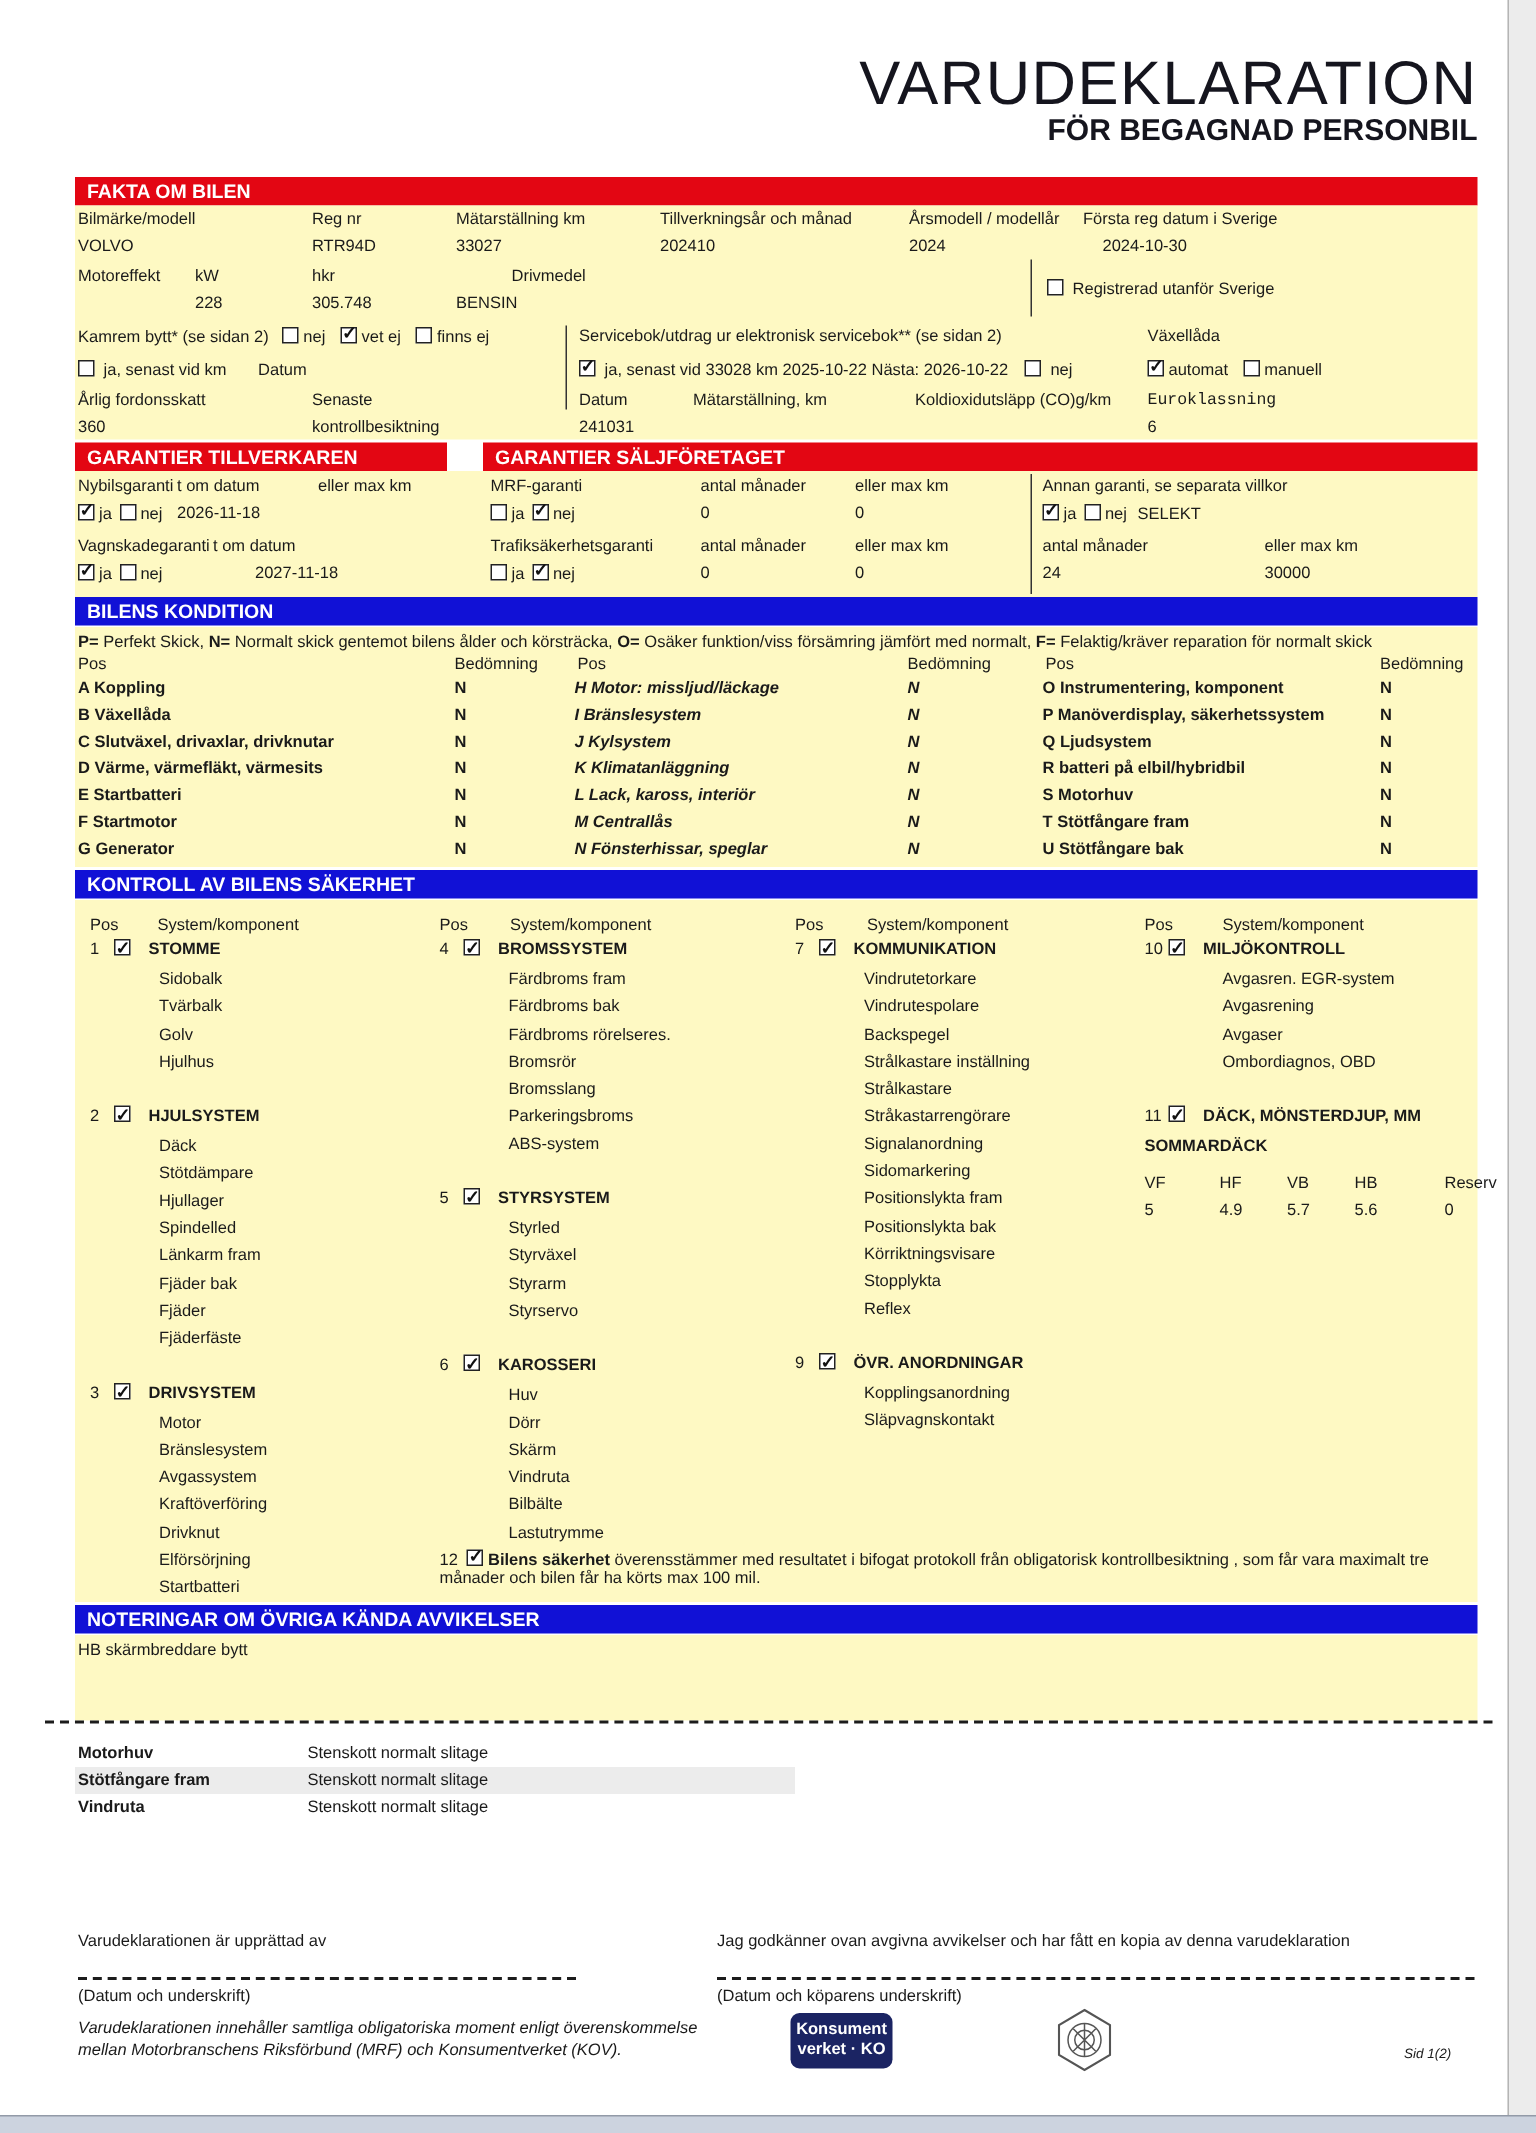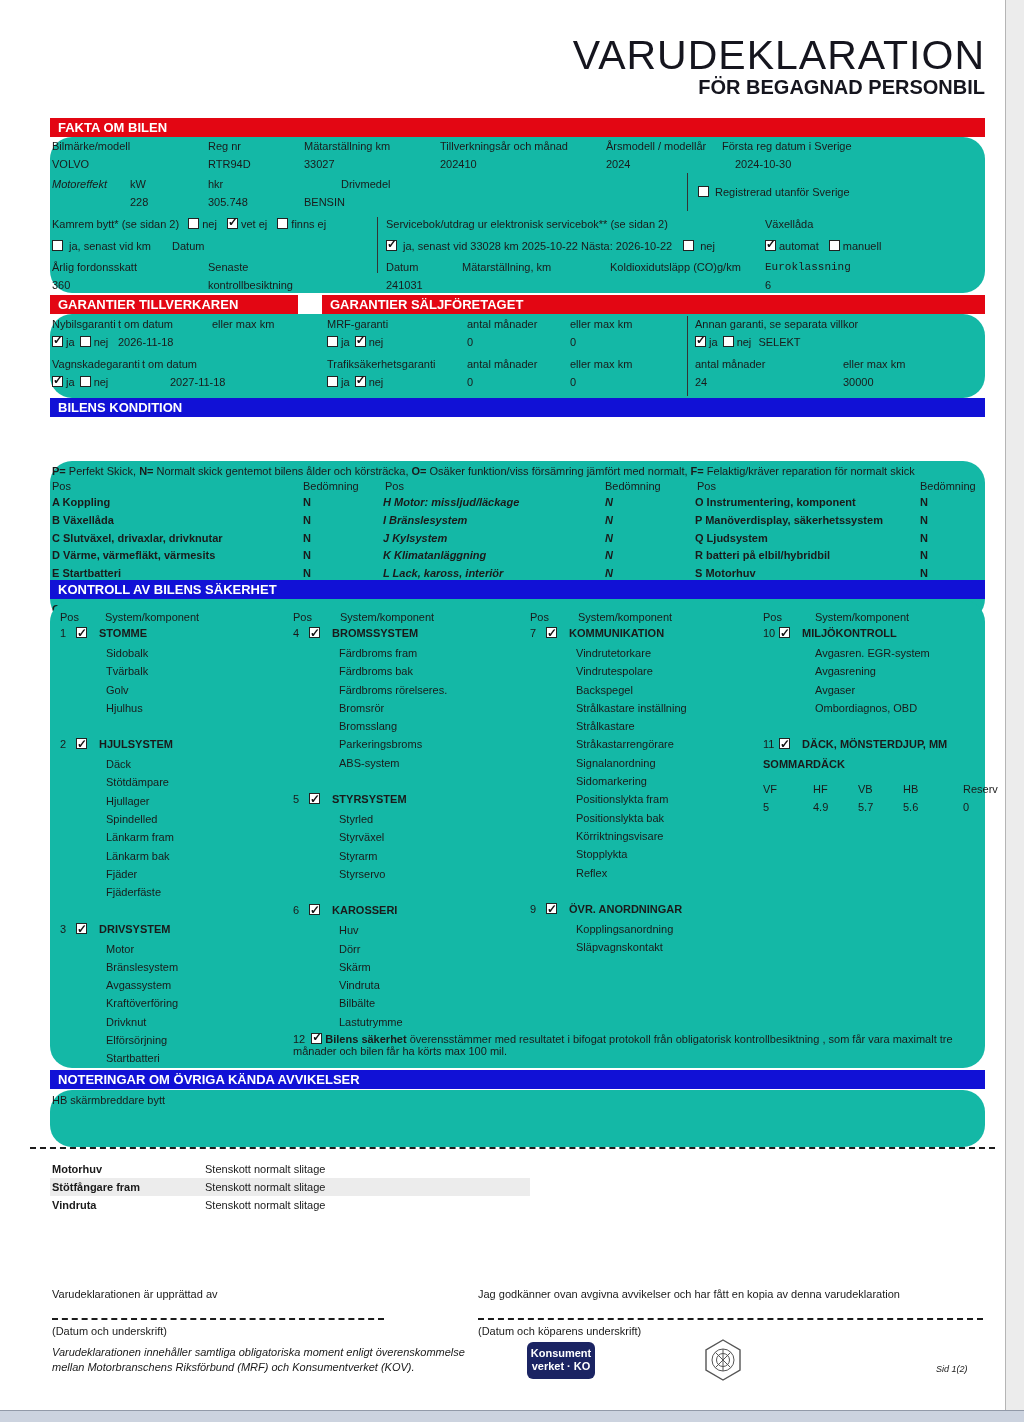--- a/index.html
+++ b/index.html
@@ -10,21 +10,21 @@
   .bottom-strip{position:absolute;left:0;bottom:0;width:1024px;height:11px;background:#ccd3df;border-top:1px solid #929aa8;}
   
   .title-block{position:absolute;top:34px;right:39px;text-align:right;color:#15151e;}
   .title-main{font-size:41px;line-height:42px;font-weight:400;letter-spacing:1px;}
   .title-sub{font-size:20px;line-height:22px;font-weight:700;}
   
   .bar{position:absolute;height:19px;color:#fff;font-weight:700;font-size:13px;line-height:19px;padding-left:8px;box-sizing:border-box;}
   .bar-red{background:#e30613;}
   .bar-blue{background:#1111d6;}
   
-  .graybody{position:absolute;background:#14b8a6;border-radius:22px;}
+  .graybody{position:absolute;background:#fef9c3;}
   .abs{position:absolute;}
   .b{font-weight:700;}
   .i{font-style:italic;}
   
   .cb{display:inline-block;position:relative;width:9px;height:9px;border:1px solid #222;background:#fff;vertical-align:-1px;margin:0 3px 0 0;}
   .cb.checked::after{content:"✓";position:absolute;top:-4px;left:0;font-size:12px;font-weight:700;color:#111;}
   .opt{margin-right:7px;}
   
   .f-cell{position:absolute;top:0;white-space:nowrap;}
   .f-label{height:18px;}
@@ -102,21 +102,21 @@
       </div>
         <div class="f-cell">
         <div class="f-label">Årsmodell / modellår</div>
         <div class="f-value">2024</div>
       </div>
         <div class="f-cell">
         <div class="f-label">Första reg datum i Sverige</div>
         <div class="f-value">2024-10-30</div>
       </div>
       </div>
-    <span class="abs nw" style="left:2px;top:41px;font-style:italic;">Motoreffekt</span>
+    <span class="abs nw" style="left:2px;top:41px;">Motoreffekt</span>
     <span class="abs nw" style="left:80px;top:41px;">kW</span>
     <span class="abs nw" style="left:158px;top:41px;text-align:center;">hkr</span>
     <span class="abs nw" style="left:254px;top:41px;padding-left:37px;">Drivmedel</span>
     <span class="abs nw" style="left:80px;top:59px;">228</span>
     <span class="abs nw" style="left:158px;top:59px;">305.748</span>
     <span class="abs nw" style="left:254px;top:59px;">BENSIN</span>
 
     <div class="vline" style="left:637px;top:36px;height:38px;"></div>
     <span class="abs nw" style="left:648px;top:49px;">
       <span class="cb"></span>
@@ -208,21 +208,21 @@
       <span class="cb" style="margin-left:2px;"></span><span>nej</span>
       <span style="margin-left:4px;">SELEKT</span>
     </span>
     <span class="abs nw" style="left:645px;top:44px;">antal månader</span>
     <span class="abs nw" style="left:793px;top:44px;">eller max km</span>
     <span class="abs nw" style="left:645px;top:62px;">24</span>
     <span class="abs nw" style="left:793px;top:62px;">30000</span>
   </div>
 
   <div class="bar bar-blue abs" style="left:50px;top:398px;width:935px;">BILENS KONDITION</div>
-  <div class="graybody" style="left:50px;top:418px;width:935px;height:160px;margin-top:43px;">
+  <div class="graybody" style="left:50px;top:418px;width:935px;height:160px;">
     <div class="abs nw" style="left:2px;top:4px;">
       <span class="b">P=</span><span> Perfekt Skick, </span><span class="b">N=</span><span> Normalt skick gentemot bilens ålder och körsträcka, </span><span class="b">O=</span><span> Osäker funktion/viss försämring jämfört med normalt, </span><span class="b">F=</span><span> Felaktig/kräver reparation för normalt skick</span>
     </div>
     <span class="abs" style="left:2px;top:19px;">Pos</span>
     <span class="abs" style="left:253px;top:19px;">Bedömning</span>
     <span class="abs" style="left:335px;top:19px;">Pos</span>
     <span class="abs" style="left:555px;top:19px;">Bedömning</span>
     <span class="abs" style="left:647px;top:19px;">Pos</span>
     <span class="abs" style="left:870px;top:19px;">Bedömning</span>
     <div class="kond-col kc1">
@@ -276,21 +276,21 @@
           </div>
       </div>
       <div class="s-block">
         <div class="s-head"><span class="s-num">2</span><span class="cb checked"></span><span class="s-title">HJULSYSTEM</span></div>
         <div class="s-items">
             <div class="s-item">Däck</div>
             <div class="s-item">Stötdämpare</div>
             <div class="s-item">Hjullager</div>
             <div class="s-item">Spindelled</div>
             <div class="s-item">Länkarm fram</div>
-            <div class="s-item">Länkarm bak</div>
+            <div class="s-item">Fjäder bak</div>
             <div class="s-item">Fjäder</div>
             <div class="s-item">Fjäderfäste</div>
           </div>
       </div>
       <div class="s-block">
         <div class="s-head"><span class="s-num">3</span><span class="cb checked"></span><span class="s-title">DRIVSYSTEM</span></div>
         <div class="s-items">
             <div class="s-item">Motor</div>
             <div class="s-item">Bränslesystem</div>
             <div class="s-item">Avgassystem</div>

